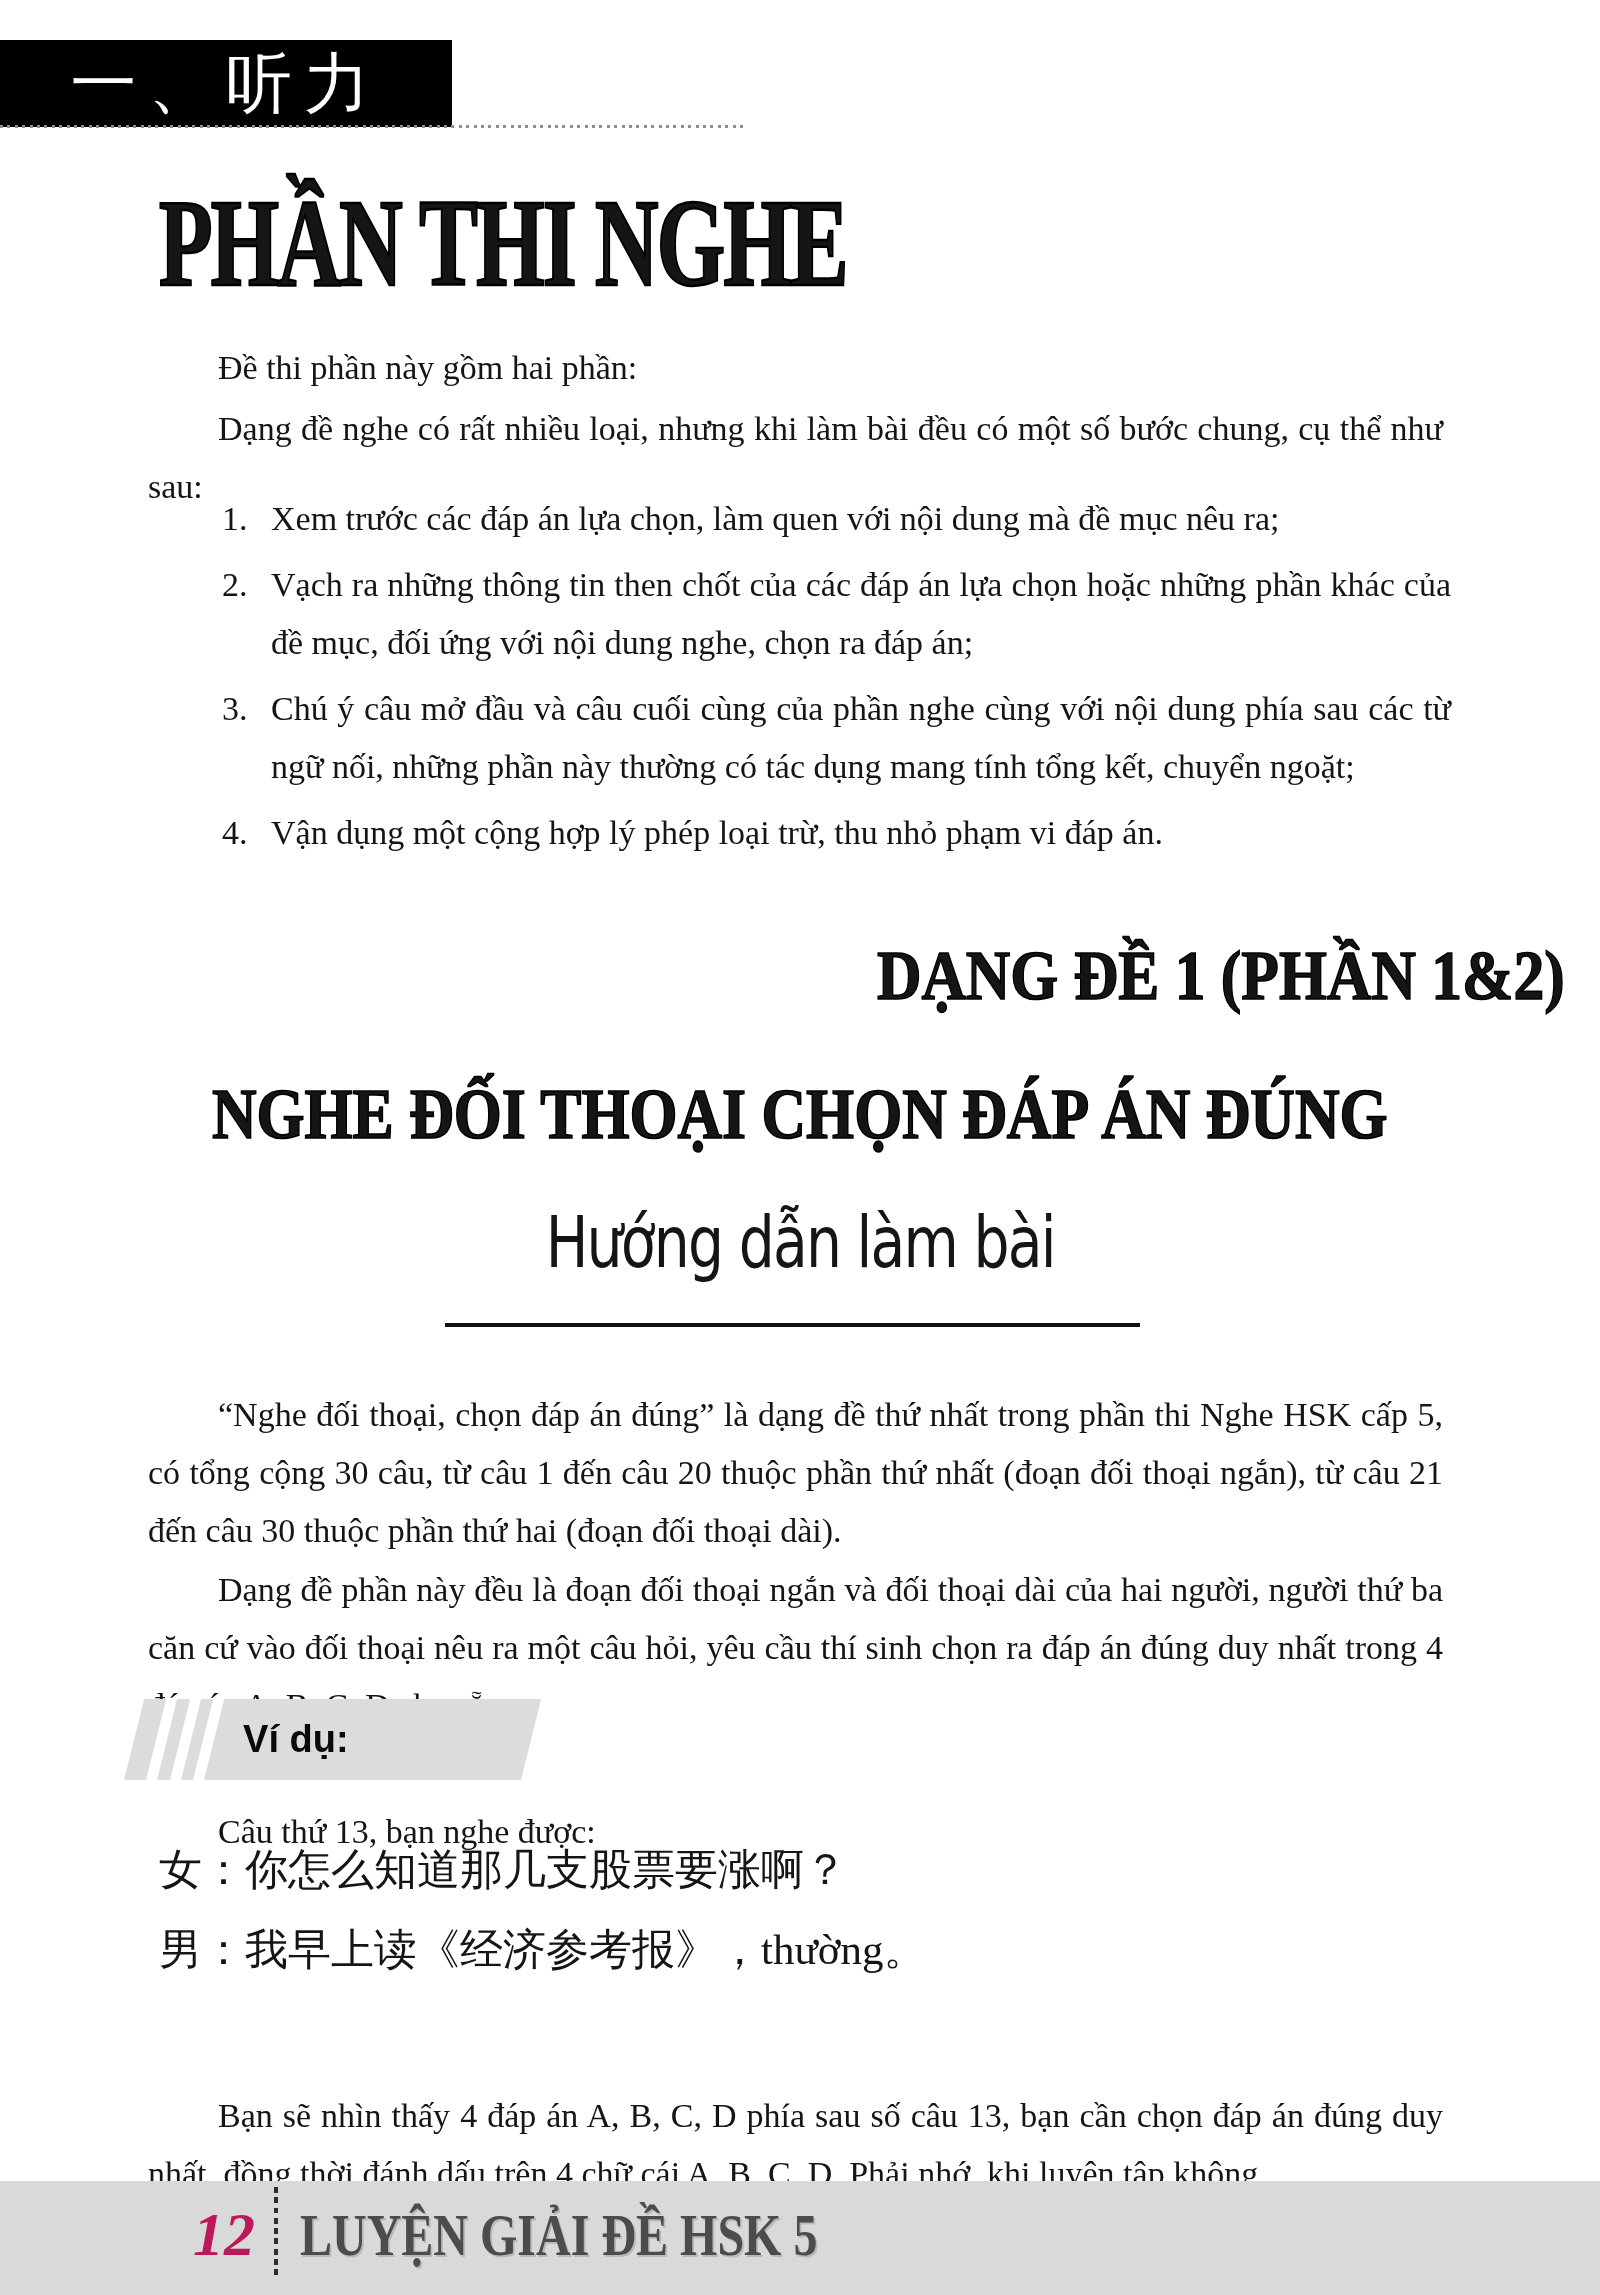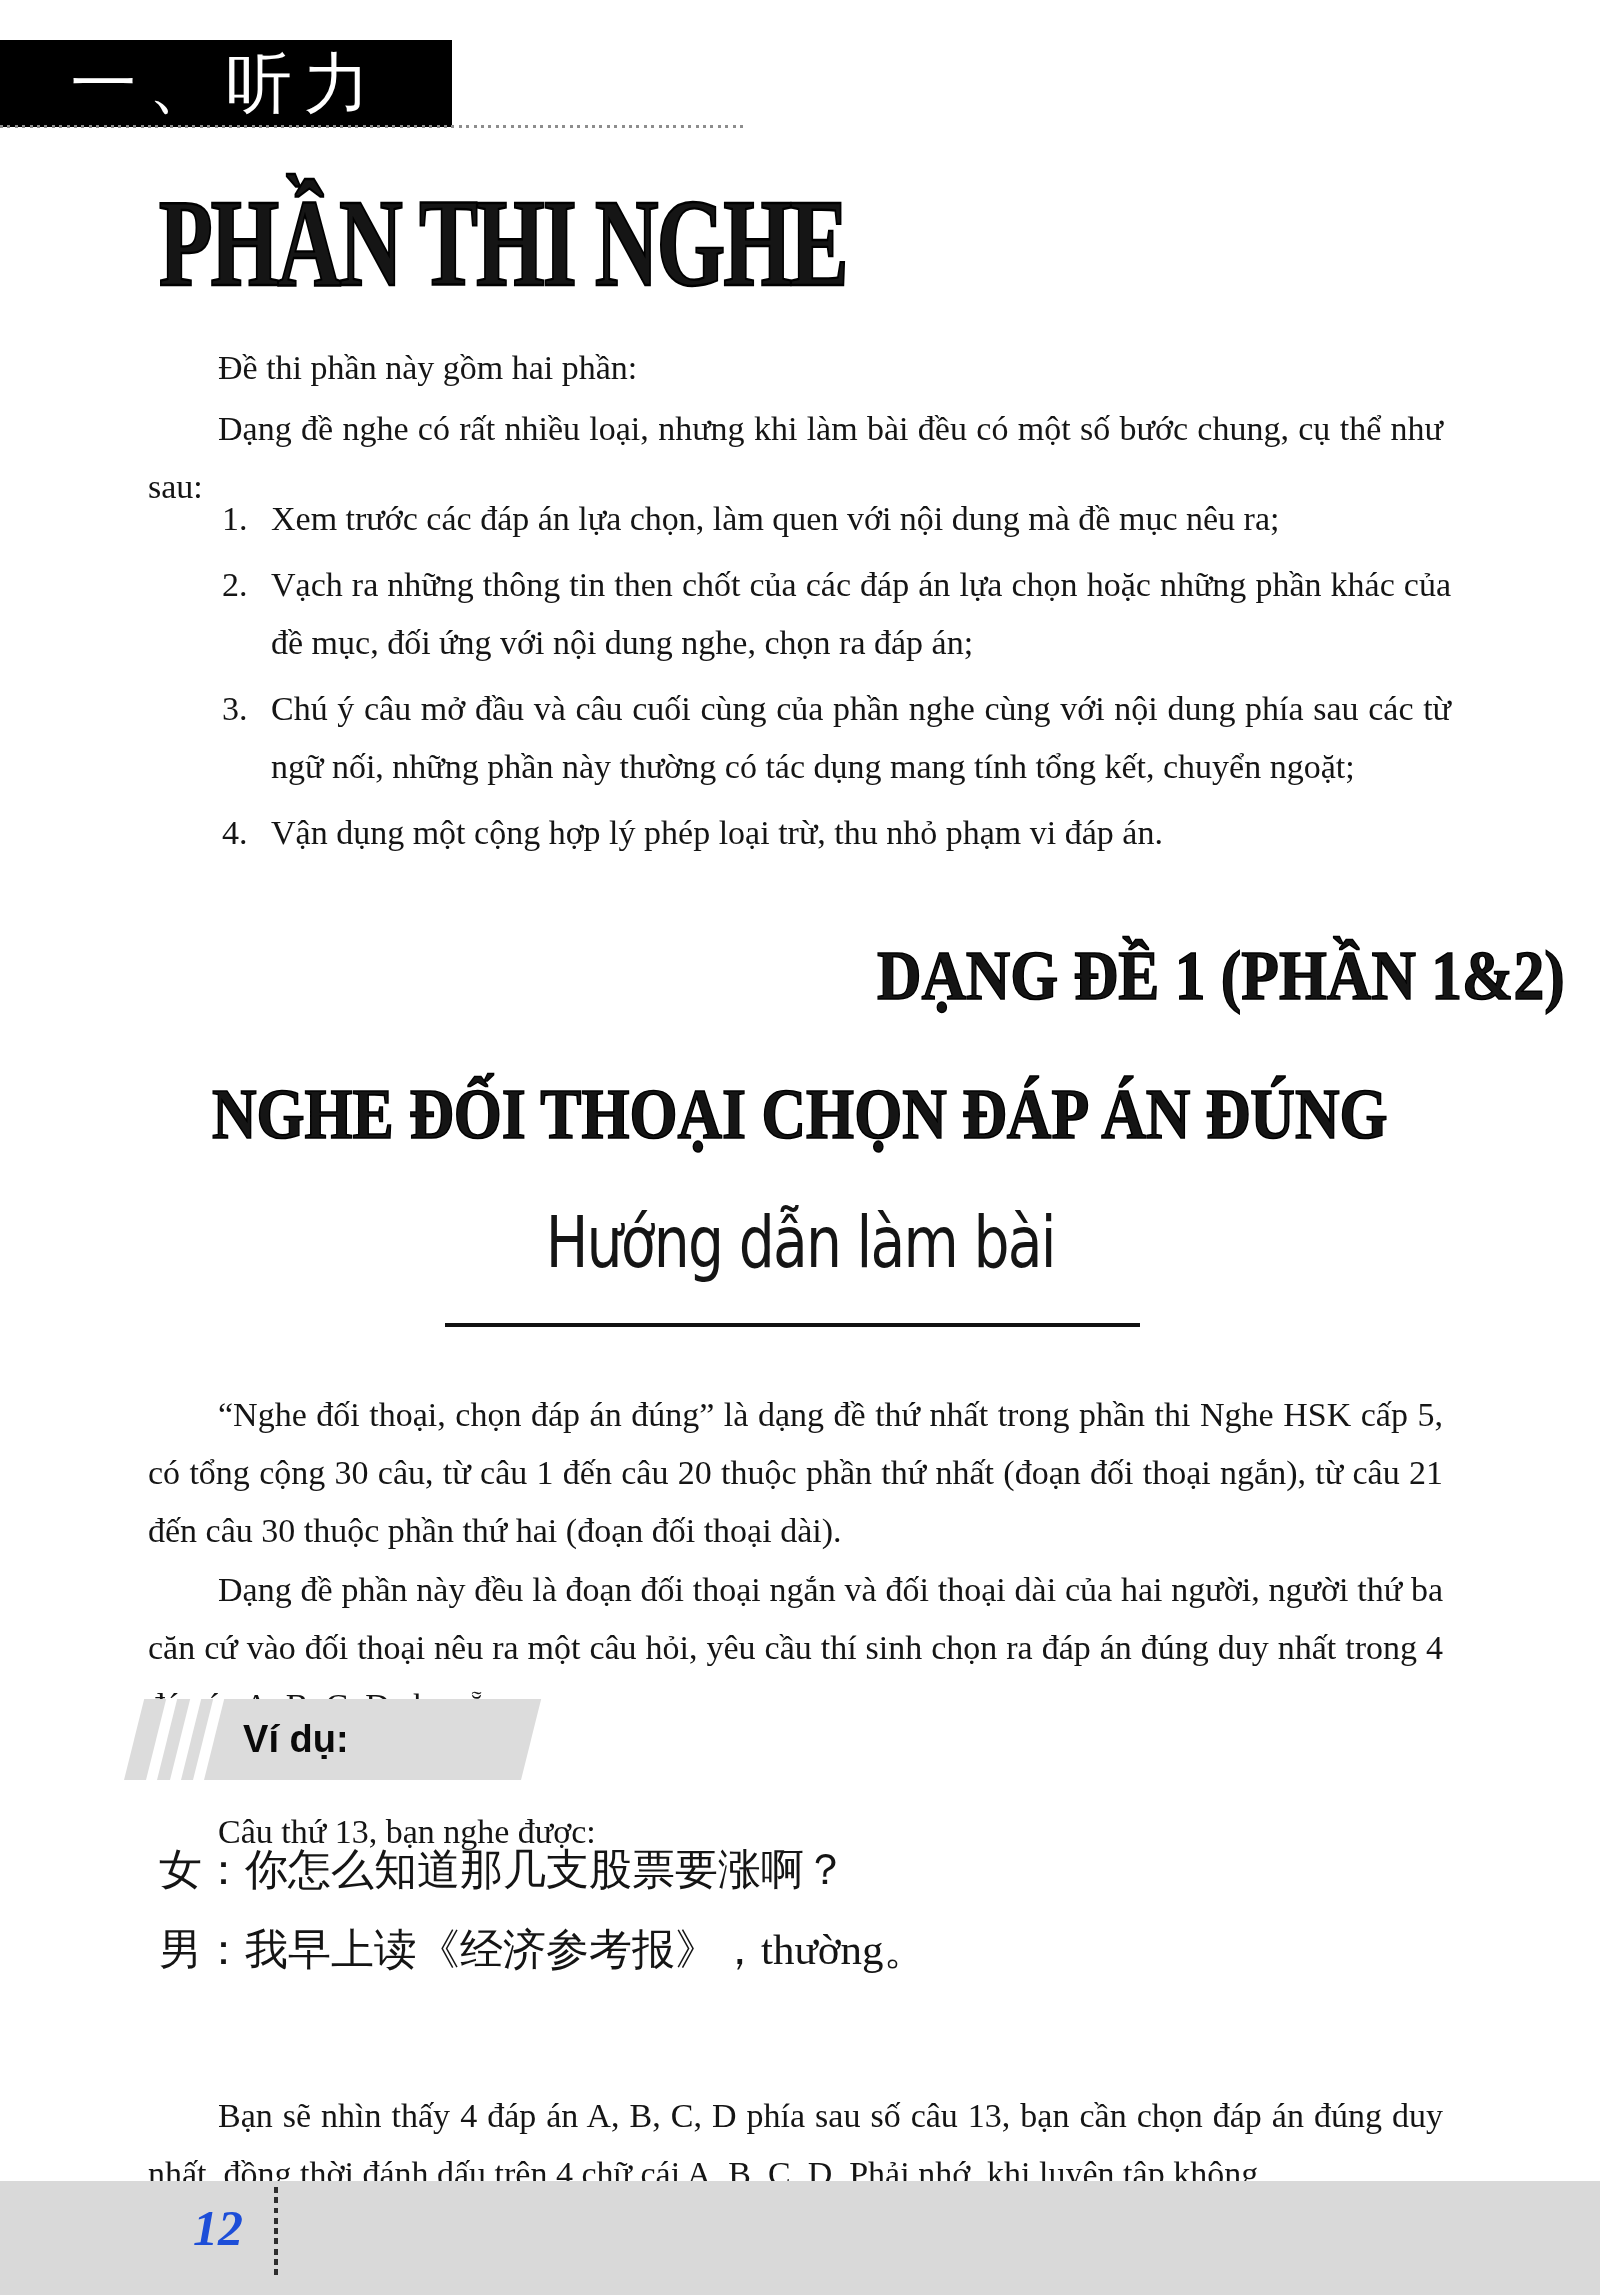--- a/index.html
+++ b/index.html
@@ -180,24 +180,24 @@
   
   .footer-band {
     position: absolute;
     left: 0; top: 2181px;
     width: 1600px; height: 114px;
     background: #d9d9d9;
   }
   .footer-page-number {
     position: absolute;
     left: 193px; top: 2199px;
-    font-size: 50px;
+    font-size: 62px;
     font-weight: bold;
     font-style: italic;
-    color: #1d4ed8;
+    color: #be185d;
     font-family: "Liberation Serif", serif;
   }
   .footer-divider {
     position: absolute;
     left: 274px; top: 2187px;
     width: 4.4px; height: 90px;
     background-image: repeating-linear-gradient(to bottom, #2e2e2e 0 5.9px, transparent 5.9px 10.3px);
   }
   .footer-title {
     position: absolute;
@@ -278,15 +278,18 @@
   <div class="dialogue">
     <div>女：你怎么知道那几支股票要涨啊？</div>
     <div>男：我早上读《经济参考报》，thường。</div>
   </div>
 
   <p class="body-par p-d">Bạn sẽ nhìn thấy 4 đáp án A, B, C, D phía sau số câu 13, bạn cần chọn đáp án đúng duy nhất, đồng thời đánh dấu trên 4 chữ cái A, B, C, D. Phải nhớ, khi luyện tập không</p>
 
   <div class="footer-band"></div>
   <div class="footer-page-number">12</div>
   <div class="footer-divider"></div>
+  <div class="footer-title">
+    <span class="stretch">LUYỆN GIẢI ĐỀ HSK 5</span>
+  </div>
 
 </div>
 
 
 </body></html>

